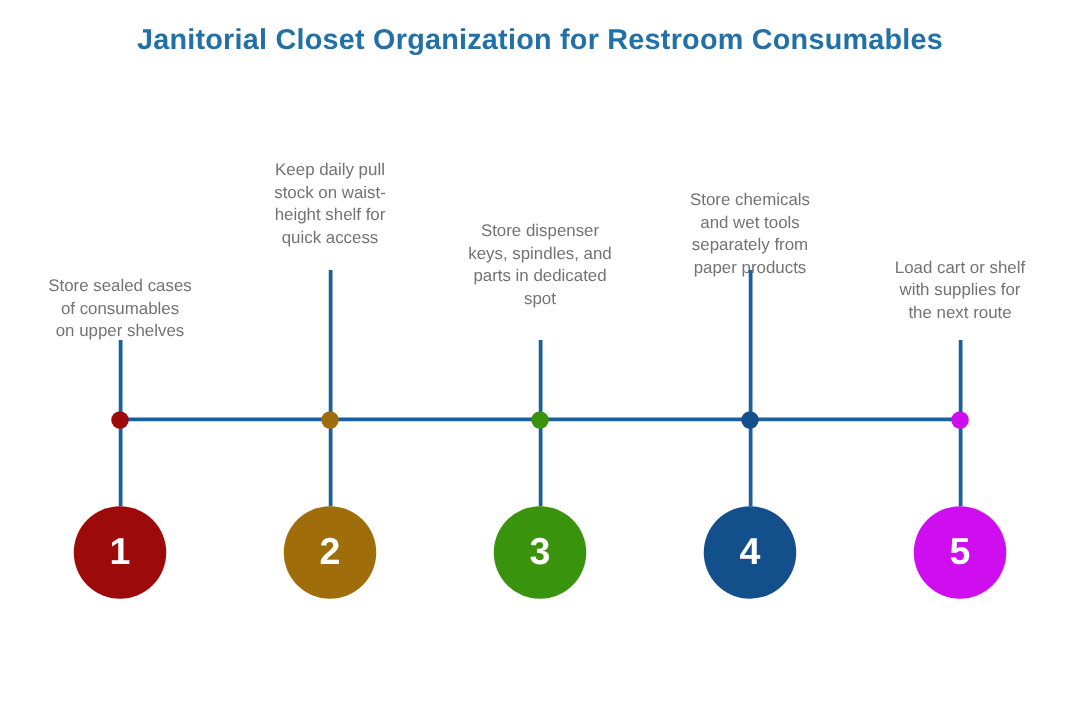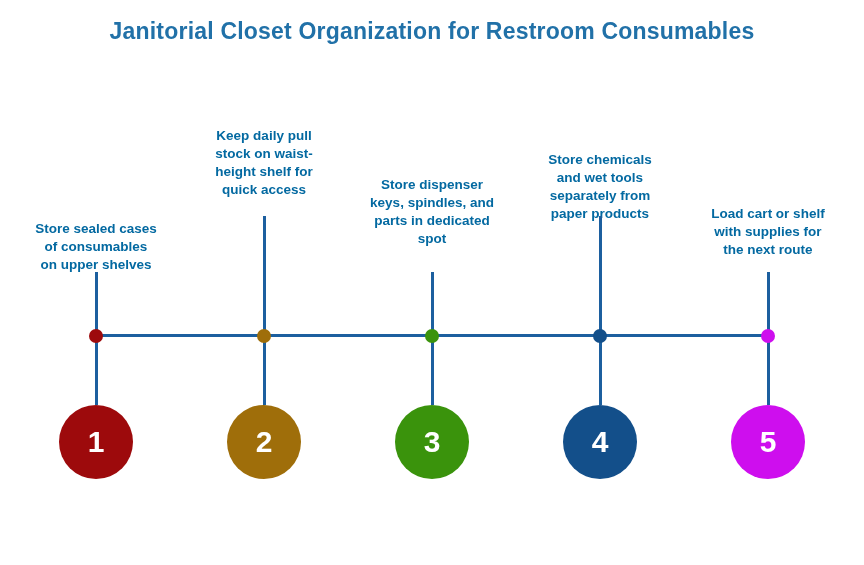--- a/index.html
+++ b/index.html
@@ -18,21 +18,21 @@
   }
   .step { position:absolute; top:0; width:0; }
   .s1 { left:96px; }
   .s2 { left:264px; }
   .s3 { left:432px; }
   .s4 { left:600px; }
   .s5 { left:768px; }
   .label {
     position:absolute; left:0; transform:translateX(-50%);
     width:190px; text-align:center; white-space:pre-line;
-    font-size:13.5px; font-weight:bold; line-height:1.34; color:#0369a1;
+    font-size:13.5px; font-weight:normal; line-height:1.34; color:#737373;
   }
   .s1 .label { top:220px; }
   .s2 .label { top:127px; }
   .s3 .label { top:176px; }
   .s4 .label { top:127px;margin-top:24px; }
   .s5 .label { top:205px; }
   .vline {
     position:absolute; left:-1.5px; width:3px; background:#1c5f9f;
   }
   .up { top:272px; height:63px; }

